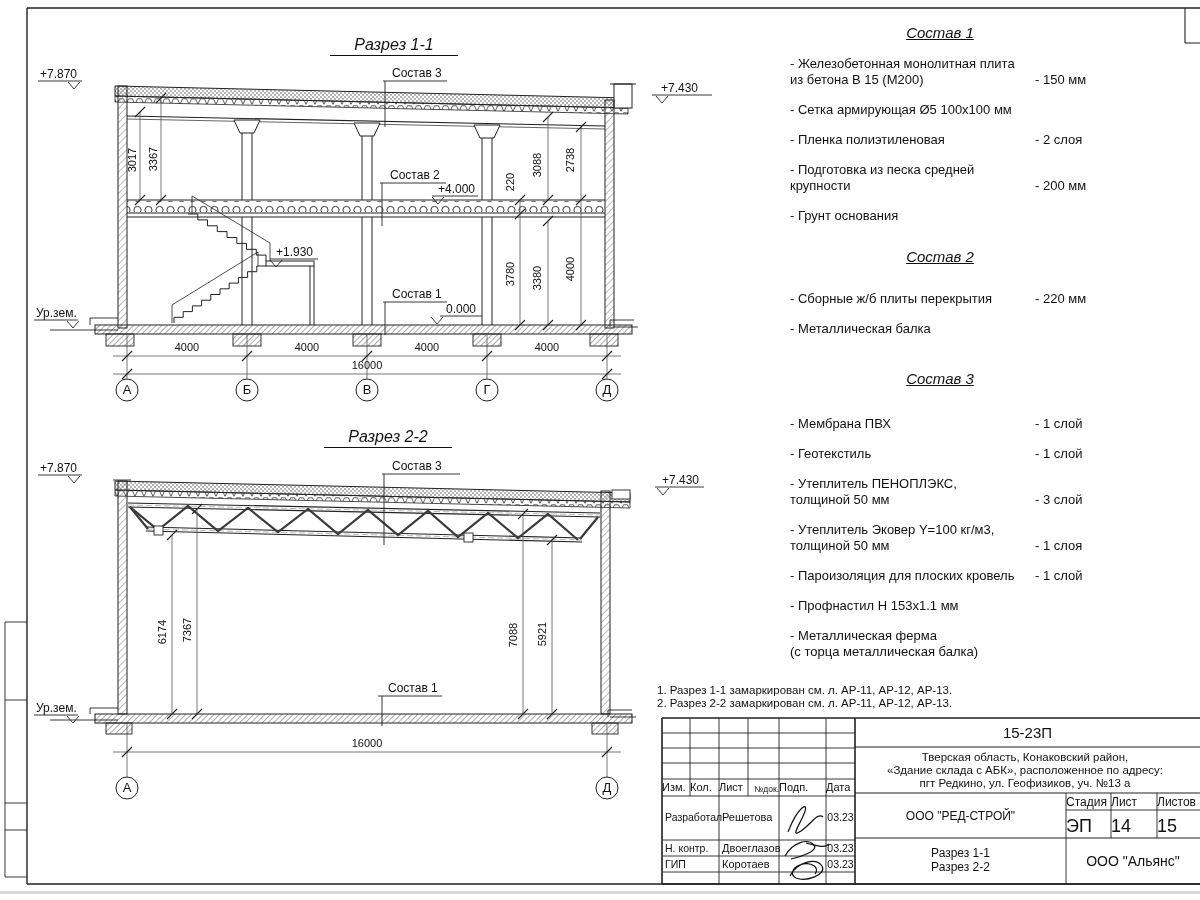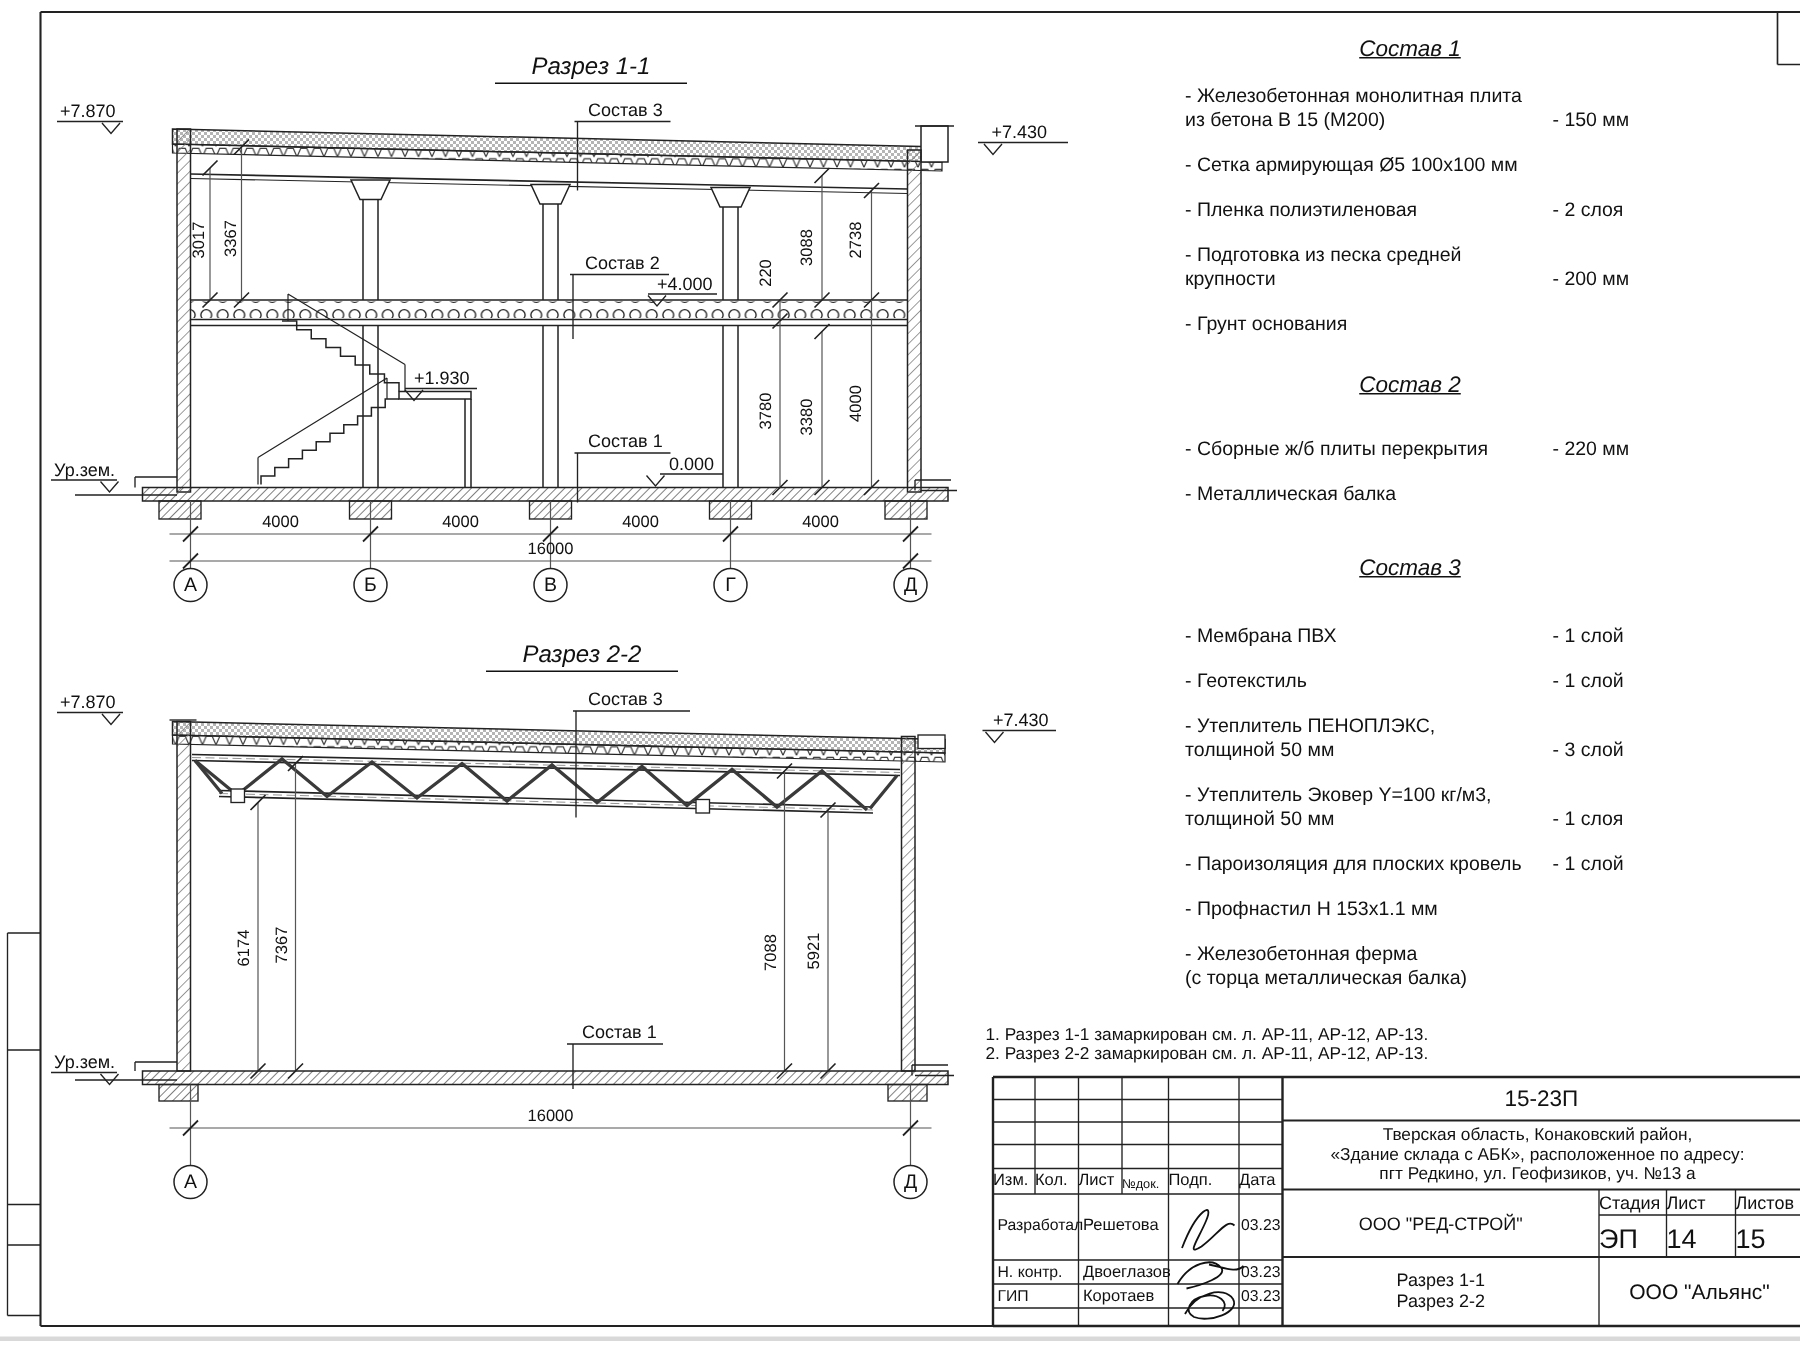--- a/index.html
+++ b/index.html
@@ -21,21 +21,21 @@
   .comp-name{width:245px;white-space:pre-line}
   .comp-qty{width:55px;flex:none}
   .notes{font-size:11.5px;line-height:13px}
   .tbt{position:absolute;box-sizing:border-box}
   .ctr{text-align:center}
   .code{font-size:15px}
   .addr{font-size:11.5px;line-height:13px}
   .small{font-size:10.5px}
   .name{font-size:11px}
   .hdr{font-size:11px;text-align:left}
-  .hdr-s{font-size:8.5px;text-align:left}
+  .hdr-s{font-size:8.5px;text-align:right}
   .val{font-size:18px;text-align:left}
   .content2{font-size:12px;line-height:14px;text-align:center}
   .firm{font-size:14px;text-align:center}
 </style>
 </head>
 <body>
 
 <svg class="abs" style="left:0;top:0" width="1200" height="900" viewBox="0 0 1200 900">
   <defs>
     <pattern id="hatch" width="5" height="5" patternUnits="userSpaceOnUse" patternTransform="rotate(45 0 0)">
@@ -333,21 +333,21 @@
   </div>
   <div class="comp-item">
     <div class="comp-name">- Пароизоляция для плоских кровель</div>
     <div class="comp-qty">- 1 слой</div>
   </div>
   <div class="comp-item">
     <div class="comp-name">- Профнастил Н 153х1.1 мм</div>
     <div class="comp-qty"></div>
   </div>
   <div class="comp-item">
-    <div class="comp-name">- Железобетонная ферма
+    <div class="comp-name">- Металлическая ферма
 (с торца металлическая балка)</div>
     <div class="comp-qty"></div>
   </div>
 </div>
 
 <div class="abs notes" style="left:657px;top:684px;width:420px">
   <div>1. Разрез 1-1 замаркирован см. л. АР-11, АР-12, АР-13.</div>
   <div>2. Разрез 2-2 замаркирован см. л. АР-11, АР-12, АР-13.</div>
 </div>
 

